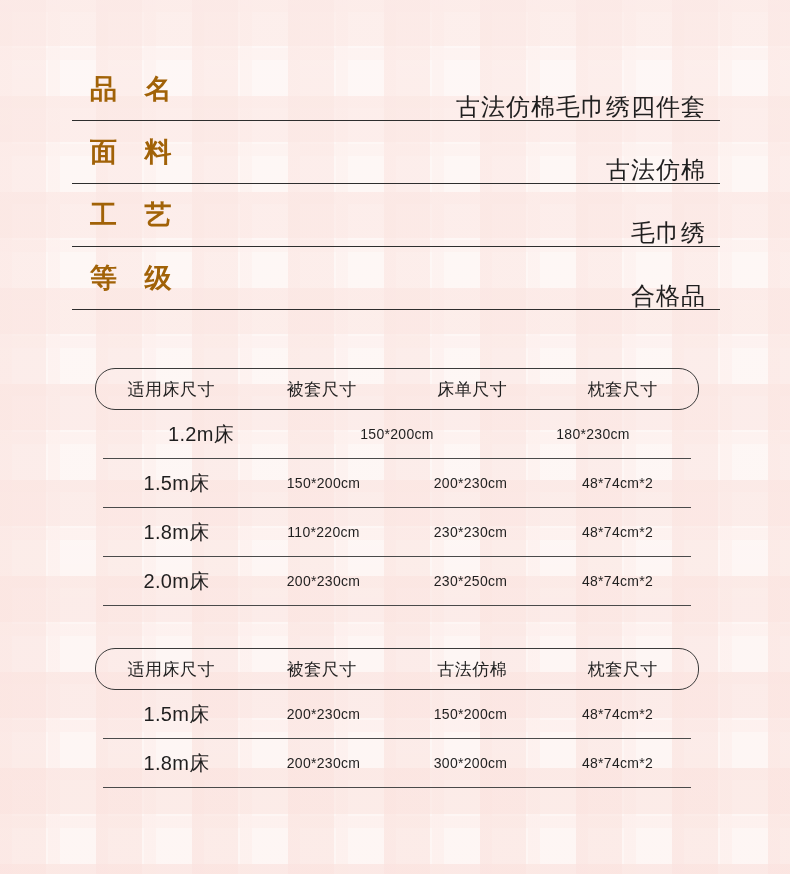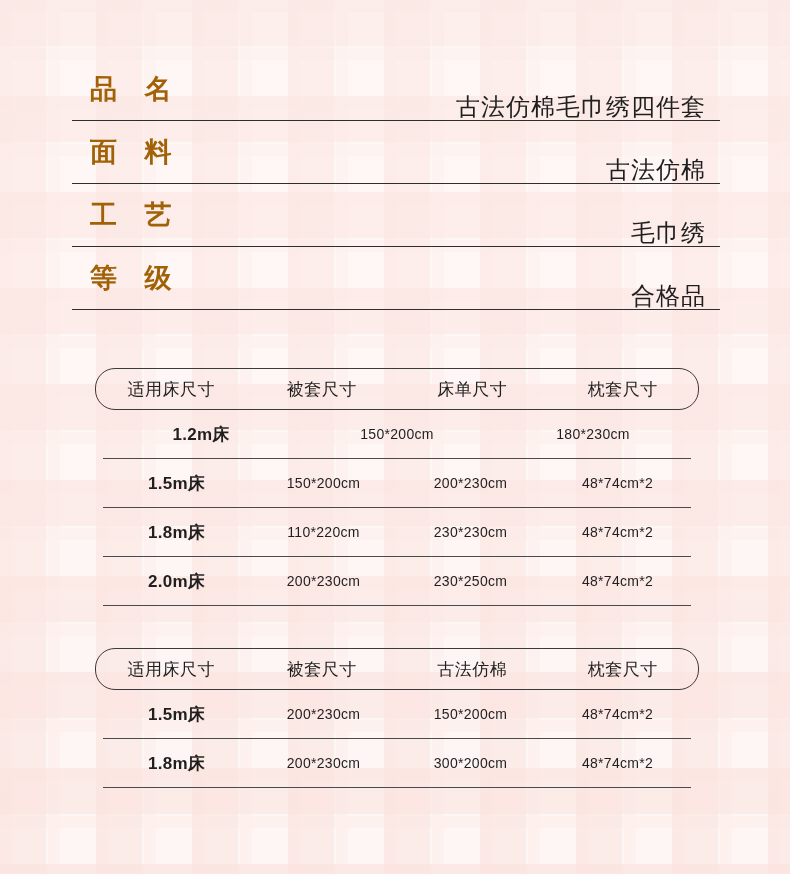--- a/index.html
+++ b/index.html
@@ -122,22 +122,21 @@
     border-bottom: 1.2px solid #4a4a4a;
   }
   .size-row .cell {
     flex: 1;
     text-align: center;
     font-size: 14px;
     color: #1f1f1f;
     letter-spacing: 0.3px;
   }
   .size-row .cell.cn {
-    font-size: 17px;
-    font-weight: bold;
+    font-size: 20px;
   }
 </style>
 </head>
 <body>
 
 <div id="plaid-bg"></div>
 <div id="plaid-overlay"></div>
 
 <div id="content">
 

